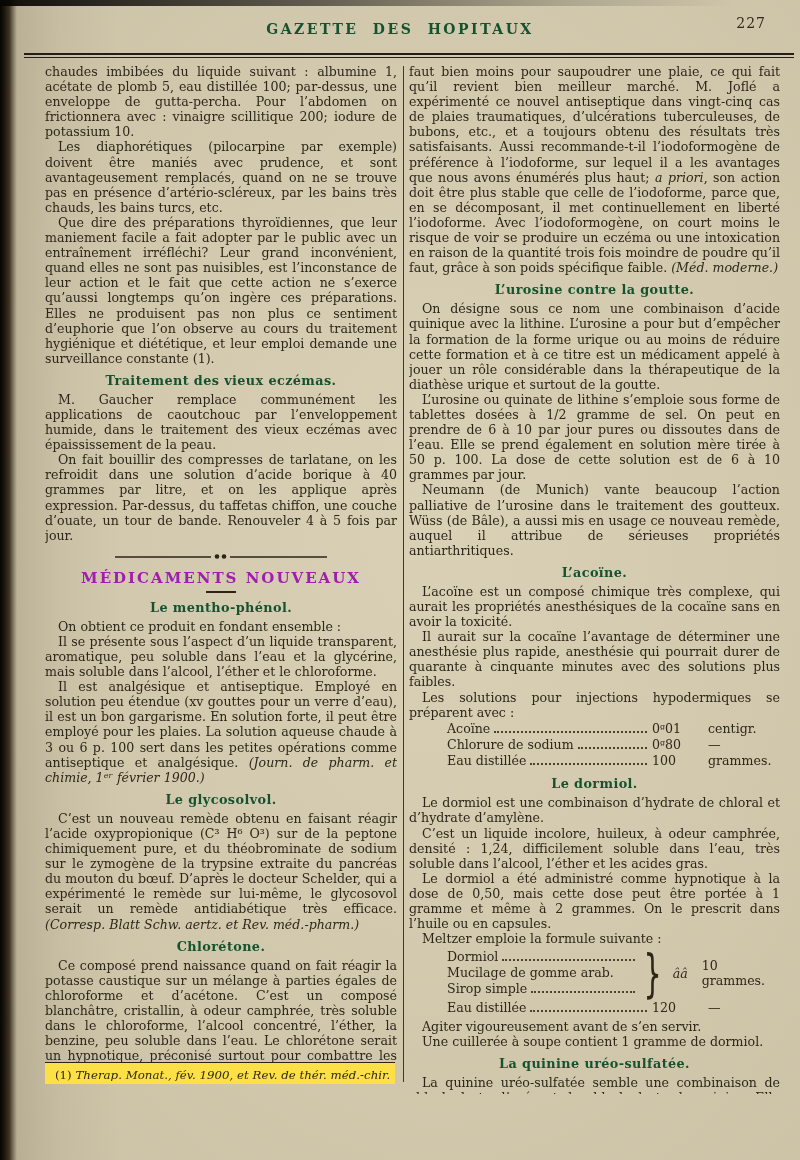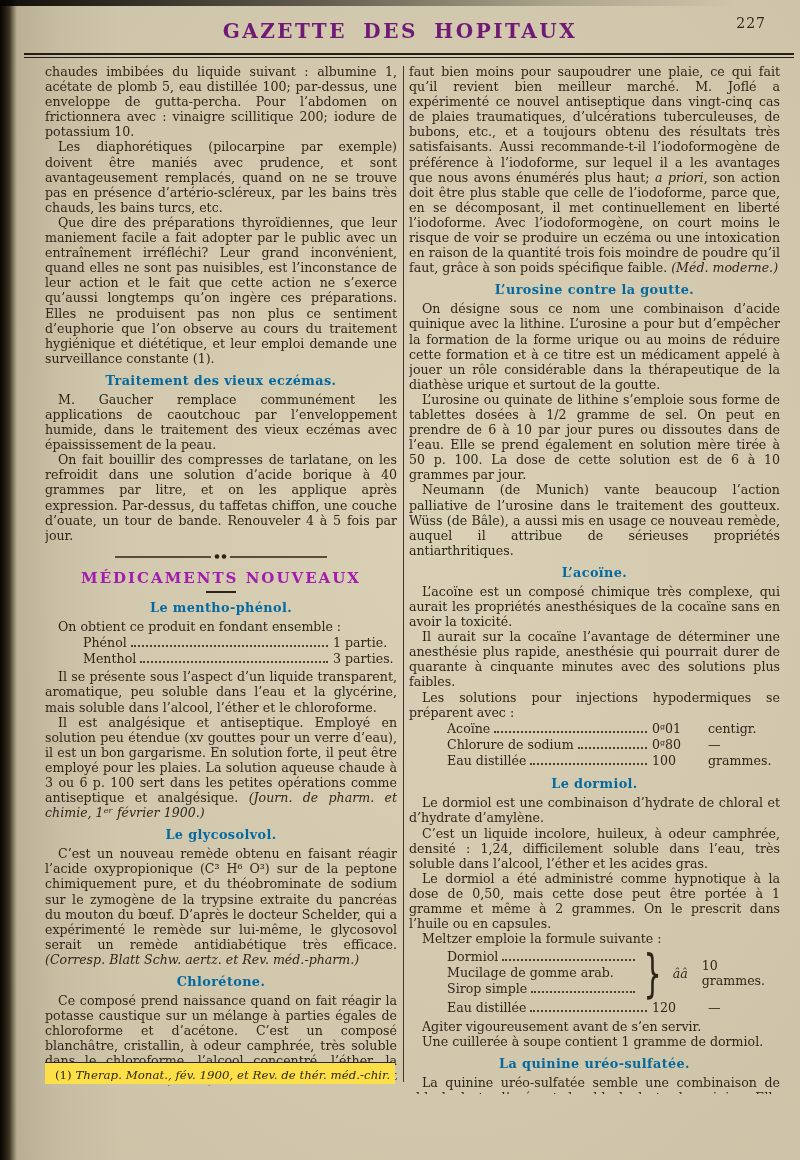--- a/index.html
+++ b/index.html
@@ -23,42 +23,42 @@
   .paper-shade{
     position:absolute;inset:0;z-index:1;pointer-events:none;
     background:linear-gradient(90deg,rgba(70,58,38,.18) 0,rgba(70,58,38,.05) 60px,rgba(70,58,38,0) 120px),
                radial-gradient(ellipse at 55% 45%,rgba(255,250,230,.10) 0%,rgba(70,58,38,.07) 100%);
   }
   .page{position:relative;z-index:2;}
 
   
   .masthead{position:relative;padding-top:19px;text-align:center;height:30px;}
   .masthead-title{
-    font-size:20px;font-weight:bold;letter-spacing:2.5px;word-spacing:7px;color:#701a75;
+    font-size:14px;font-weight:bold;letter-spacing:2.5px;word-spacing:7px;color:#14532d;
   }
   .page-num{position:absolute;right:34px;top:15px;font-size:14px;letter-spacing:1px;}
   .double-rule{
     margin:4px 6px 6px 24px;height:2px;
     border-top:2px solid #241e14;border-bottom:1px solid #241e14;
   }
 
   
   .columns{display:flex;padding:0 20px 0 21px;align-items:flex-start;}
   .col-left{width:352px;position:relative;height:1022px;overflow:hidden;margin-left:24px;}
   .col-rule{width:1px;background:#40362a;height:1016px;margin:2px 5px 0 6px;}
   .col-right{flex:1;height:1030px;overflow:hidden;}
 
   p{margin:0;text-align:justify;font-size:12.6px;line-height:15.1px;text-indent:13px;}
   p.noindent{text-indent:0;}
   .cite{font-style:italic;}
   .ital{font-style:italic;}
 
   .sub-head{
     font-size:12.8px;font-weight:bold;text-align:center;
-    margin:7px 0 4px;letter-spacing:.4px;color:#0369a1;
+    margin:7px 0 4px;letter-spacing:.4px;color:#14532d;
   }
   .main-head{
     font-size:15px;font-weight:bold;text-align:center;letter-spacing:2px;
     margin:8px 0 0;color:#a21caf;
   }
   .main-head-rule{width:30px;height:2px;background:#2b2417;margin:4px auto 7px;}
 
   .ornament{display:block;margin:9px auto 0;}
 
   
@@ -122,36 +122,20 @@
         <circle cx="111" cy="4.5" r="2.3" fill="#2b2417"></circle>
         <path d="M117 5 L214 5" stroke="#2b2417" stroke-width="1.6"></path>
       </svg>
 
       <div class="main-head">MÉDICAMENTS NOUVEAUX</div>
       <div class="main-head-rule"></div>
 
       <div class="sub-head">Le mentho-phénol.</div>
       <p>On obtient ce produit en fondant ensemble :</p>
 
-      <div class="formula">
-        <div class="frow">
-          <span class="fgroup">
-              <span>Phénol</span>
-              <span class="fleader"></span>
-            </span>
-          <span class="fval">1 partie.</span>
-        </div>
-        <div class="frow">
-          <span class="fgroup">
-              <span>Menthol</span>
-              <span class="fleader"></span>
-            </span>
-          <span class="fval">3 parties.</span>
-        </div>
-      </div>
 
       <p>Il se présente sous l’aspect d’un liquide transparent, aromatique, peu soluble dans l’eau et la glycérine, mais soluble dans l’alcool, l’éther et le chloroforme.</p>
       <p><span>Il est analgésique et antiseptique. Employé en solution peu étendue (xv gouttes pour un verre d’eau), il est un bon gargarisme. En solution forte, il peut être employé pour les plaies. La solution aqueuse chaude à 3 ou 6 p. 100 sert dans les petites opérations comme antiseptique et analgésique.</span>
         <span class="cite">(Journ. de pharm. et chimie, 1ᵉʳ février 1900.)</span></p>
 
       <div class="sub-head">Le glycosolvol.</div>
       <p><span>C’est un nouveau remède obtenu en faisant réagir l’acide oxypropionique (C³ H⁶ O³) sur de la peptone chimiquement pure, et du théobrominate de sodium sur le zymogène de la trypsine extraite du pancréas du mouton du bœuf. D’après le docteur Schelder, qui a expérimenté le remède sur lui-même, le glycosovol serait un remède antidiabétique très efficace.</span>
         <span class="cite">(Corresp. Blatt Schw. aertz. et Rev. méd.-pharm.)</span></p>
 
       <div class="sub-head">Chlorétone.</div>

